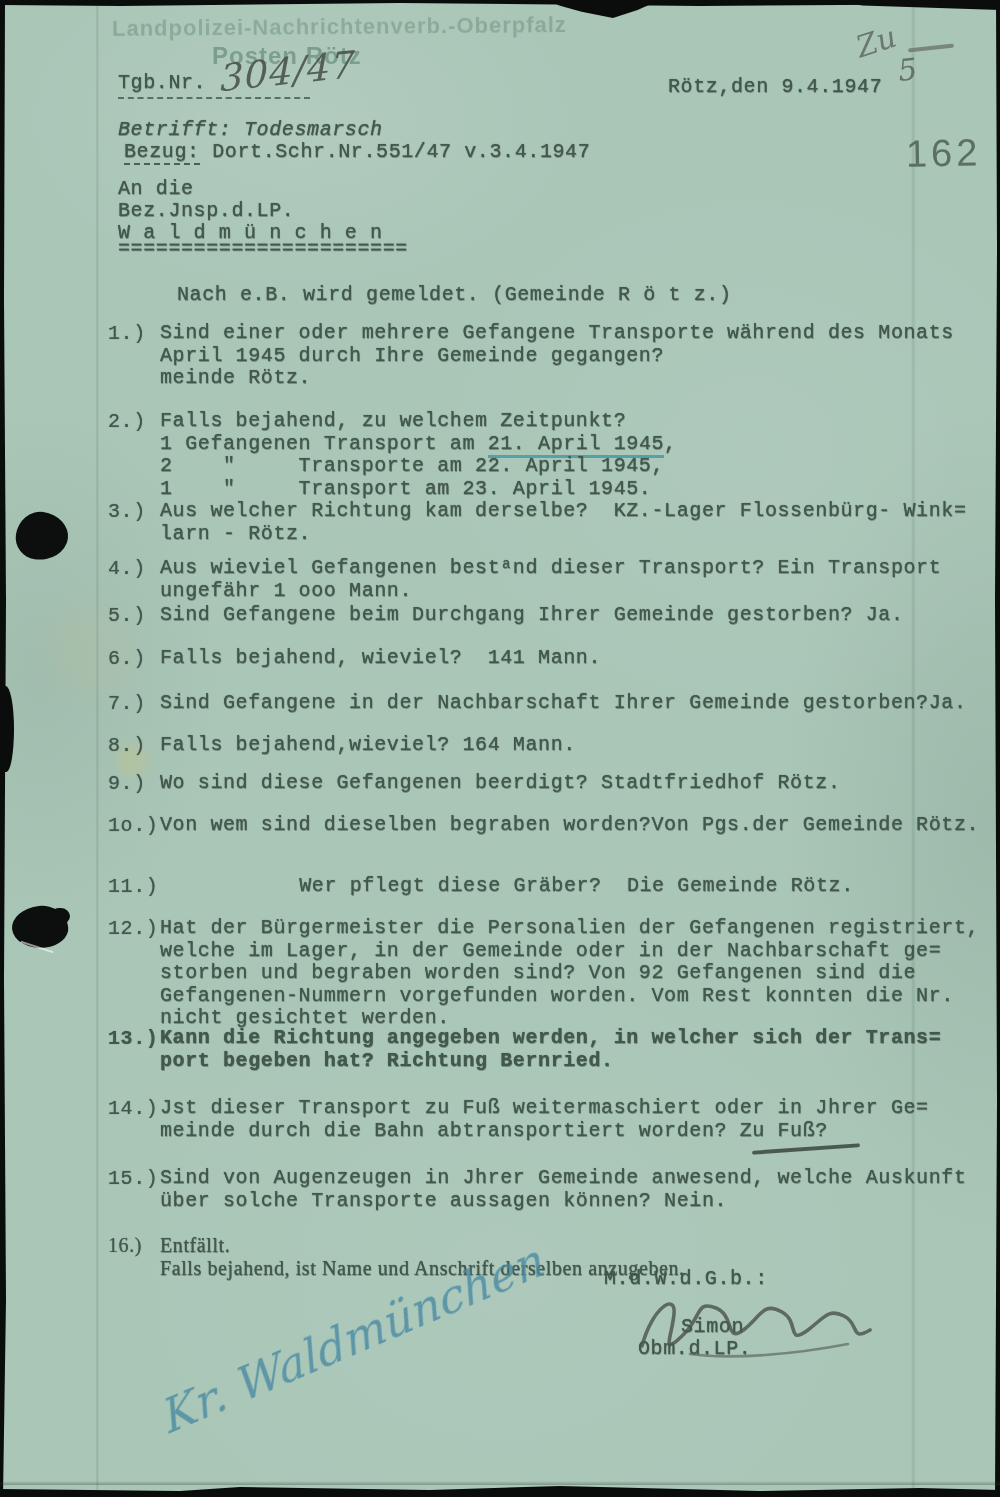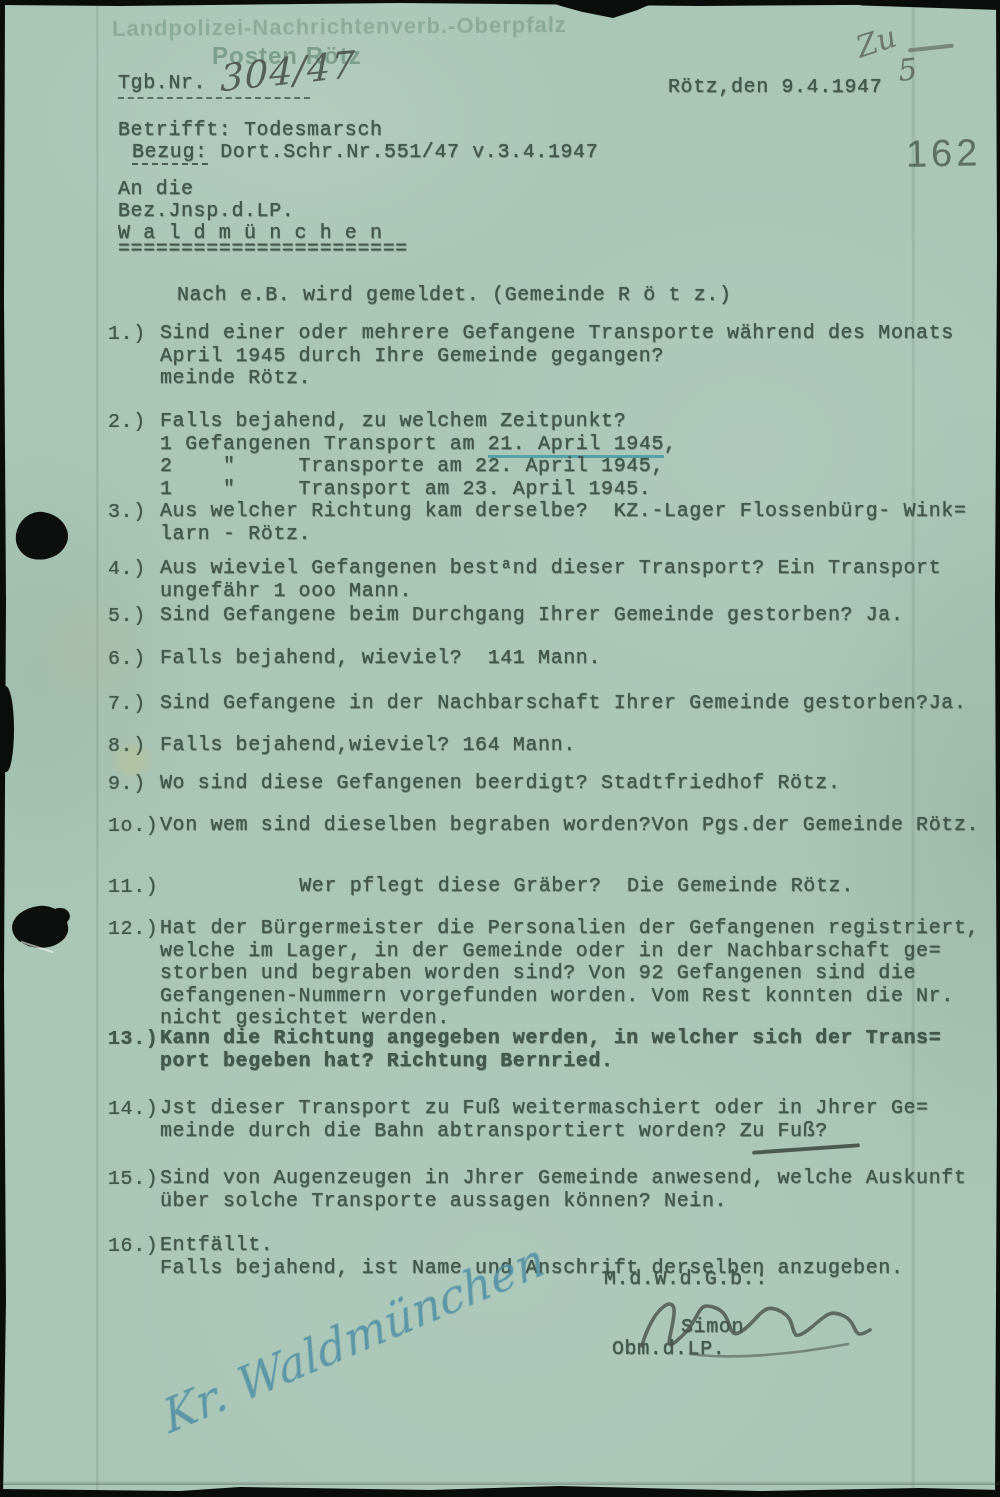--- a/index.html
+++ b/index.html
@@ -87,22 +87,22 @@
   <div class="tw" style="left:118px;top:72px;">Tgb.Nr.</div>
   <div class="dashed-u" style="left:118px;top:97px;width:192px;"></div>
   <div class="hand tgb-hand">304/47</div>
 
   <div class="tw" style="left:668px;top:76px;">Rötz,den 9.4.1947</div>
 
   <div class="hand zu-hand">Zu</div>
   <div class="pencil-dash"></div>
   <div class="hand five-hand">5</div>
 
-  <div class="tw" style="left:118px;top:119px;">Betrifft: Todesmarsch</div>
-  <div class="tw" style="left:132px;top:141px;"><span style="border-bottom:2.5px dashed #4a6055;">Bezug:</span><span> Dort.Schr.Nr.551/47 v.3.4.1947</span></div>
+  <div class="tw" style="left:118px;top:119px;font-style:italic;">Betrifft: Todesmarsch</div>
+  <div class="tw" style="left:124px;top:141px;"><span style="border-bottom:2.5px dashed #4a6055;">Bezug:</span><span> Dort.Schr.Nr.551/47 v.3.4.1947</span></div>
 
   <div class="folio">162</div>
 
   <div class="tw" style="left:118px;top:178px;">An die</div>
   <div class="tw" style="left:118px;top:200px;">Bez.Jnsp.d.LP.</div>
   <div class="tw" style="left:118px;top:222px;">W a l d m ü n c h e n</div>
   <div class="tw" style="left:118px;top:238px;">=======================</div>
 
   <div class="tw" style="left:177px;top:284px;">Nach e.B. wird gemeldet. (Gemeinde R ö t z.)</div>
 
@@ -204,34 +204,34 @@
           <div class="line">meinde durch die Bahn abtransportiert worden? Zu Fuß?</div>
         </div>
       </div>
       <div class="item" style="top: 1167px;">
         <span class="num">15.)</span>
         <div class="body">
           <div class="line">Sind von Augenzeugen in Jhrer Gemeinde anwesend, welche Auskunft</div>
           <div class="line">über solche Transporte aussagen können? Nein.</div>
         </div>
       </div>
-      <div class="item" style="top: 1234px;">
+      <div class="item" style="top: 1234px; font-family: Liberation Serif, serif;">
         <span class="num">16.)</span>
         <div class="body">
           <div class="line">Entfällt.</div>
           <div class="line">Falls bejahend, ist Name und Anschrift derselben anzugeben.</div>
         </div>
       </div>
     </div>
 
   <div class="fuss-stroke"></div>
 
   <div class="tw" style="left:604px;top:1268px;">M.d.W.d.G.b.:</div>
   <div class="tw" style="left:681px;top:1316px;">Simon</div>
-  <div class="tw" style="left:612px;top:1338px;text-align:right;">Obm.d.LP.</div>
+  <div class="tw" style="left:638px;top:1338px;text-align:right;">Obm.d.LP.</div>
   <svg class="sig-scrawl" width="250" height="80" viewBox="0 0 250 80">
     <path d="M6,58 C16,20 40,4 38,26 C36,48 24,70 48,46 C66,28 60,12 80,20 C100,28 88,58 110,40 C126,26 128,14 146,24 C164,34 150,58 172,42 C188,30 192,20 208,28 C224,36 214,54 234,42" fill="none" stroke="#4d564f" stroke-width="3.6" stroke-linecap="round"></path>
     <path d="M54,66 C96,72 160,66 212,56" fill="none" stroke="#4d564f" stroke-width="2.6" stroke-linecap="round" opacity="0.7"></path>
   </svg>
 
   <div class="hand blue-hand">Kr. Waldmünchen</div>
 
   <div class="edge edge-top"></div>
   <div class="edge edge-top-notch"></div>
   <div class="edge edge-top-right"></div>

